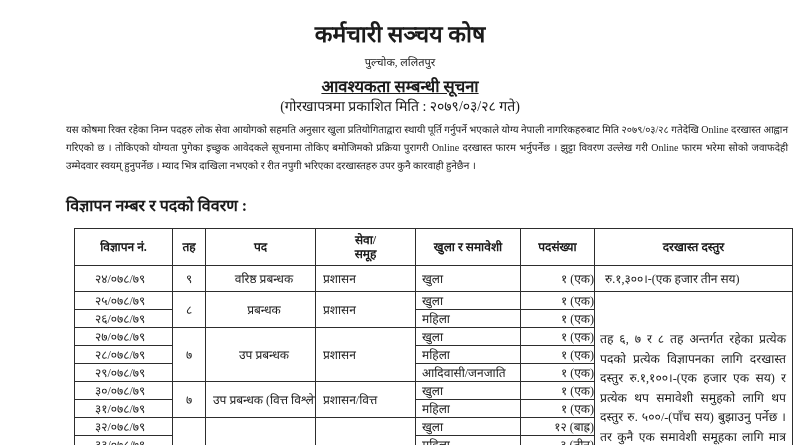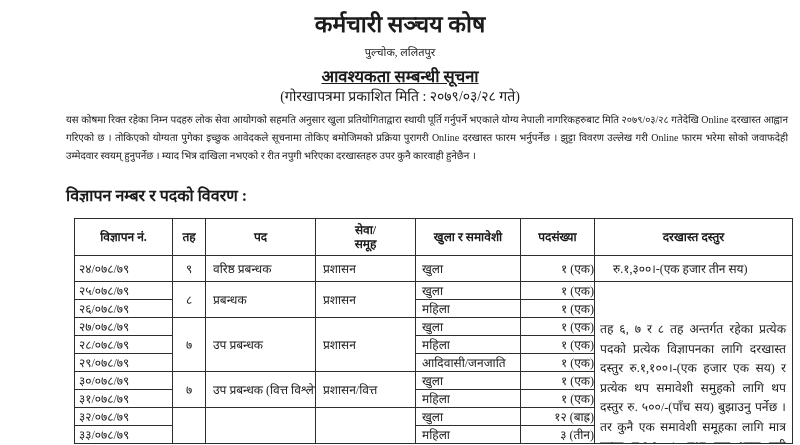--- a/index.html
+++ b/index.html
@@ -5,21 +5,21 @@
   * { box-sizing: border-box; margin: 0; padding: 0; }
   html, body { width: 800px; height: 445px; overflow: hidden; }
   body {
     background: #ffffff;
     color: #1b1b1b;
     font-family: "Liberation Serif", "DejaVu Serif", serif;
   }
   .page { width: 800px; height: 445px; overflow: hidden; position: relative; }
 
   
-  .doc-header { text-align: center; padding-top: 10px; }
+  .doc-header { text-align: center; padding-top: 20px; }
   .org-name   { font-size: 23px; font-weight: 700; line-height: 29px; }
   .location   { font-size: 11px; line-height: 18px; margin-top: 4px; }
   .notice-title {
     display: inline-block;
     font-size: 16.5px; font-weight: 700; line-height: 21px; margin-top: 5px;
     text-decoration: underline;
   }
   .published  { font-size: 14px; line-height: 16px; margin-top: 2px; }
 
   
@@ -56,27 +56,27 @@
     text-align: center;
     vertical-align: middle;
     white-space: pre-line;
     line-height: 1.2;
     padding: 0 2px;
   }
   .vacancy tbody tr { height: 18px; }
   .vacancy tbody tr.r-first { height: 26px; }
   .vacancy td { vertical-align: middle; white-space: nowrap; }
 
-  .c-ad      { padding-left: 4px; }
+  .c-ad      { padding-left: 20px; }
   .c-level   { text-align: center; }
-  .c-post    { padding-left: 7px; font-size: 11.3px; }
+  .c-post    { padding-left: 7px; font-size: 11.3px; text-align: center; }
   .c-service { padding-left: 7px; font-size: 11.6px; }
   .c-cat     { padding-left: 6px; font-size: 11.6px; }
   .c-count   { padding-left: 7px; text-align: right; }
-  .c-fee1    { padding-left: 18px; font-size: 11.8px; }
+  .c-fee1    { padding-left: 10px; font-size: 11.8px; }
 
   .fee-merged { position: relative; vertical-align: top; padding: 0; overflow: visible; }
   .fee-merged .fee-text {
     position: absolute; top: 0; left: 0; right: 0;
     padding: 38px 6px 0 5px;
     font-size: 12.2px;
     line-height: 19.5px;
     text-align: justify;
     white-space: normal;
   }

